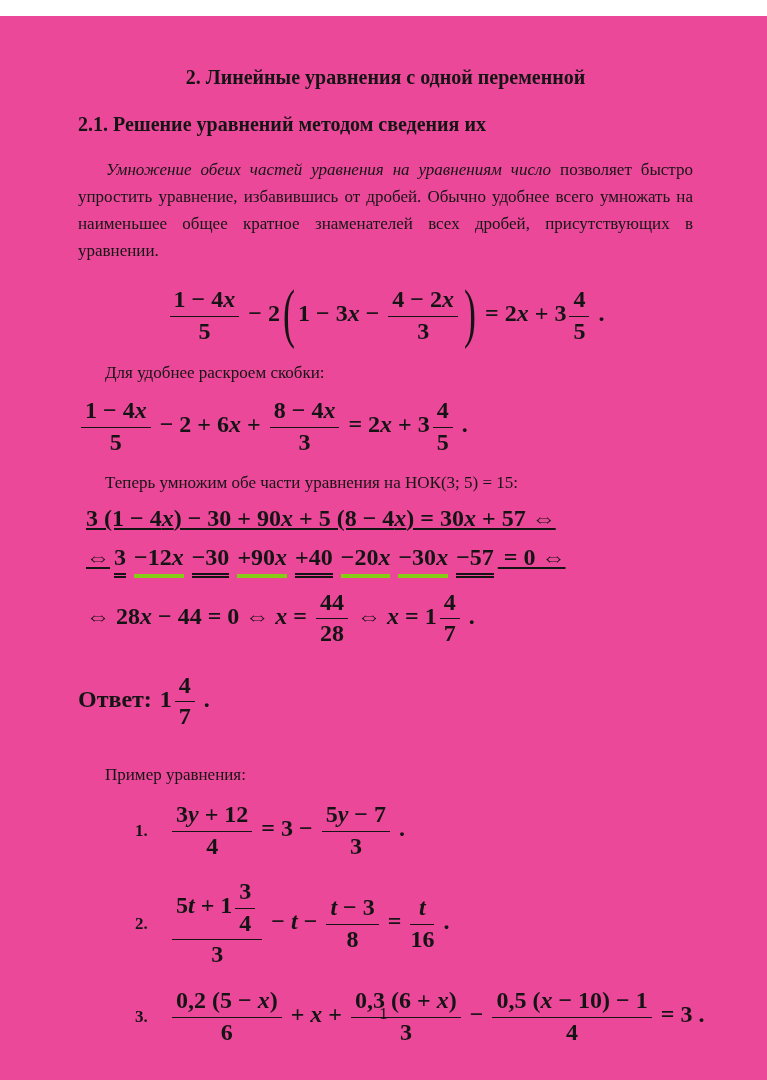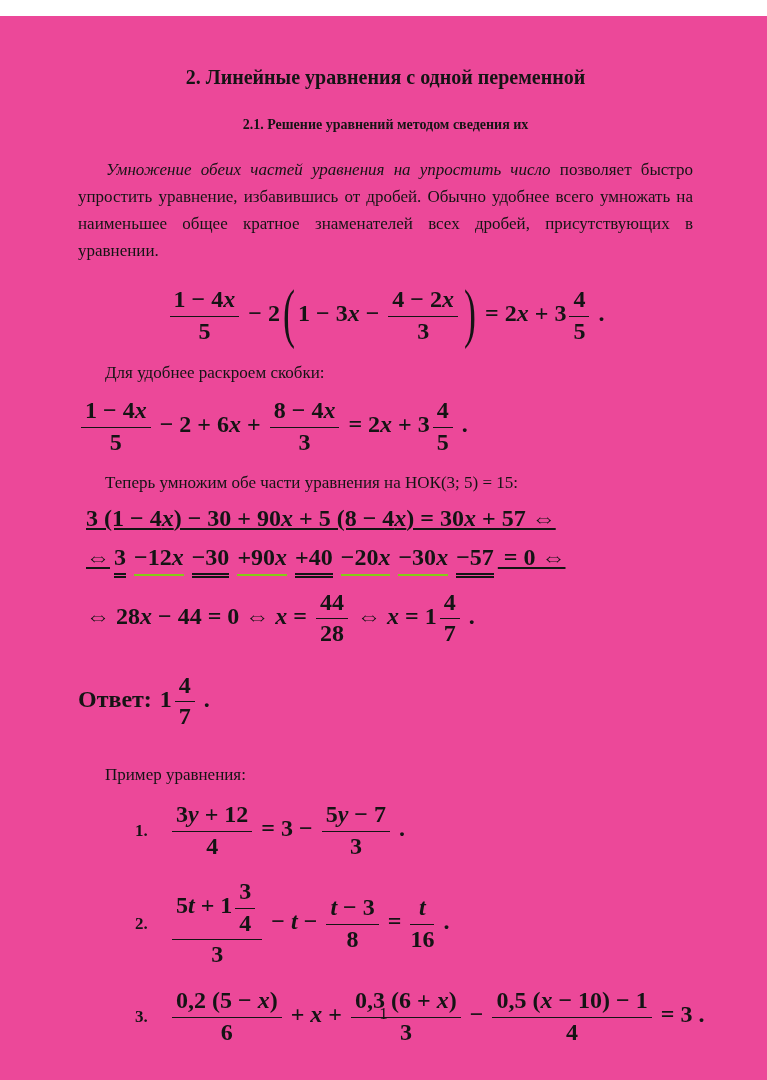--- a/index.html
+++ b/index.html
@@ -6,39 +6,39 @@
   html,body { background:#ffffff; }
   .page {
     width:767px; height:1080px; margin:16px auto; position:relative; overflow:hidden;
     background:#ec4899; color:#141414;
     font-family:"Liberation Serif","DejaVu Serif",serif;
     font-size:17px;
   }
   .inner { padding:50px 74px 0 78px; }
 
   .title { text-align:center; font-weight:700; font-size:20px; margin-bottom:23px; }
-  .subtitle { text-align:center; font-weight:700; font-size:14px; line-height:25px; margin-bottom:19px; }
+  .subtitle { text-align:left; font-weight:700; font-size:20px; line-height:25px; margin-bottom:19px; }
 
   .intro { text-align:justify; line-height:27px; text-indent:28px; margin-bottom:22px; }
   .intro .lead { font-style:italic; }
 
   .example-caption { margin-bottom:10px; }
   .example-caption .lbl { font-weight:700; font-style:italic; }
 
   .formula { font-weight:700; font-size:24px; line-height:1.15; white-space:nowrap; }
   .center { text-align:center; }
   .frow { margin-left:8px; }
   .cap-indent { margin-left:27px; }
 
   .mx i { font-style:italic; }
   .mf { display:inline-block; text-align:center; vertical-align:middle; margin:0 3px; }
   .mf .n { display:block; border-bottom:1.6px solid #141414; padding:0 4px 2px; }
   .mf .d { display:block; padding-top:1px; }
   .bp { display:inline-block; font-weight:400; font-size:1.5em; transform:scaleY(1.8); vertical-align:middle; margin:0 3px; position:relative; top:-1px; }
-  .u1 { display:inline-block; border-bottom:2px solid #84cc16; padding-bottom:2px; margin:0 4px; }
+  .u1 { display:inline-block; border-bottom:4px solid #84cc16; padding-bottom:2px; margin:0 4px; }
   .u2 { display:inline-block; border-bottom:5px double #141414; padding-bottom:1px; margin:0 4px; }
 
   .eq-main { margin:16px 0 18px; }
   .eq-expanded { margin:14px 0 17px; }
   .cap { margin-bottom:12px; }
   .mult-line { margin-bottom:11px;text-decoration:underline; }
   .mult-line3 { margin-bottom:24px; }
 
   .answer-line { margin-bottom:34px; }
   .answer-line .lbl { font-weight:700; margin-right:8px; }
@@ -54,21 +54,21 @@
 
 <div class="page">
   <div class="inner">
 
     <div class="title">2. Линейные уравнения с одной переменной</div>
 
     <div class="subtitle">
       <div>2.1. Решение уравнений методом сведения их</div>
     </div>
 
-    <p class="intro"><span class="lead">Умножение обеих частей уравнения на упростить число</span><span> позволяет быстро упростить уравнение, избавившись от дробей. Обычно удобнее всего умножать на наименьшее общее кратное знаменателей всех дробей, присутствующих в уравнении.</span></p>
+    <p class="intro"><span class="lead">Умножение обеих частей уравнения на уравнениям число</span><span> позволяет быстро упростить уравнение, избавившись от дробей. Обычно удобнее всего умножать на наименьшее общее кратное знаменателей всех дробей, присутствующих в уравнении.</span></p>
 
 
     <div class="formula center eq-main"><span class="mf"><span class="n"><span class="mx">1 − 4<i>x</i></span></span><span class="d"><span class="mx">5</span></span></span><span class="mx"> − 2</span><span class="bp">(</span><span class="mx">1 − 3<i>x</i> − </span><span class="mf"><span class="n"><span class="mx">4 − 2<i>x</i></span></span><span class="d"><span class="mx">3</span></span></span><span class="bp">)</span><span class="mx"> = 2<i>x</i> + 3</span><span class="mf"><span class="n"><span class="mx">4</span></span><span class="d"><span class="mx">5</span></span></span><span class="mx"> .</span></div>
 
     <p class="cap cap-indent">Для удобнее раскроем скобки:</p>
 
     <div class="formula frow eq-expanded"><span class="mf"><span class="n"><span class="mx">1 − 4<i>x</i></span></span><span class="d"><span class="mx">5</span></span></span><span class="mx"> − 2 + 6<i>x</i> + </span><span class="mf"><span class="n"><span class="mx">8 − 4<i>x</i></span></span><span class="d"><span class="mx">3</span></span></span><span class="mx"> = 2<i>x</i> + 3</span><span class="mf"><span class="n"><span class="mx">4</span></span><span class="d"><span class="mx">5</span></span></span><span class="mx"> .</span></div>
 
     <p class="cap cap-indent">Теперь умножим обе части уравнения на НОК(3; 5) = 15:</p>
 

